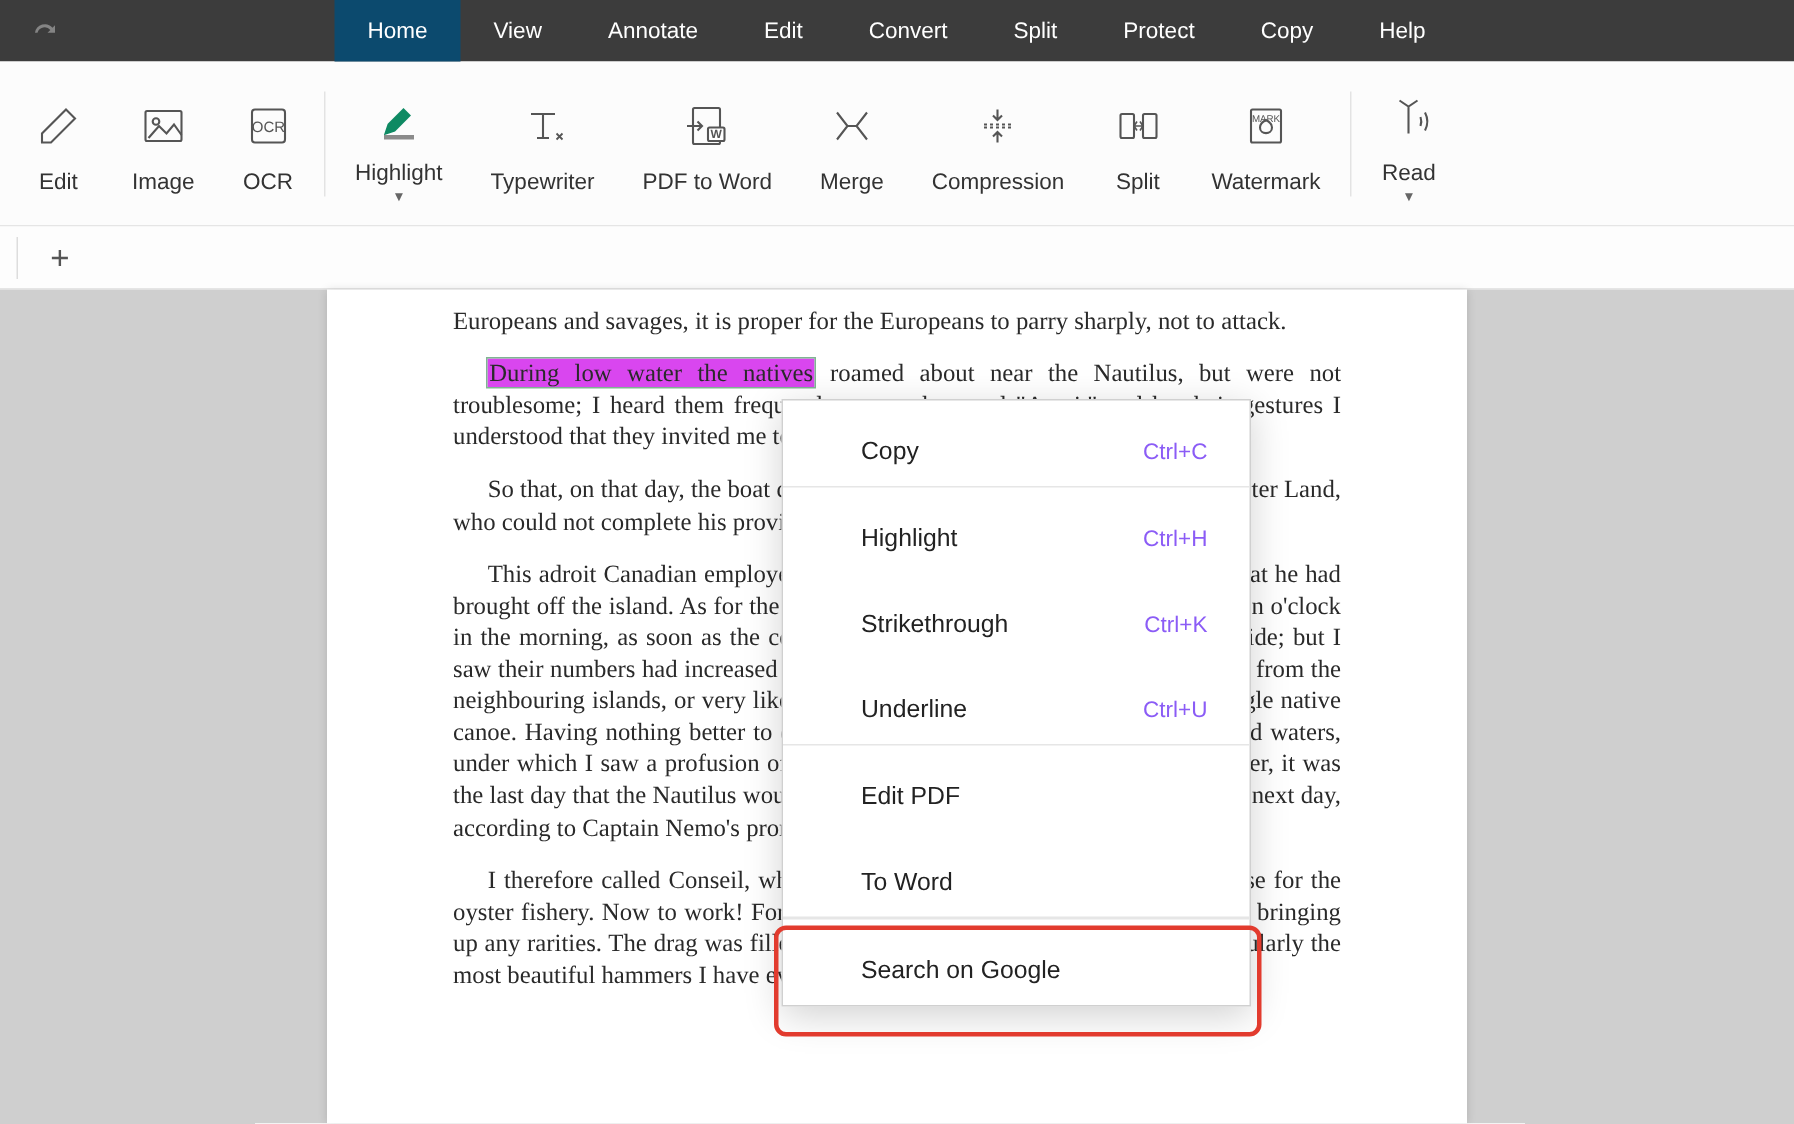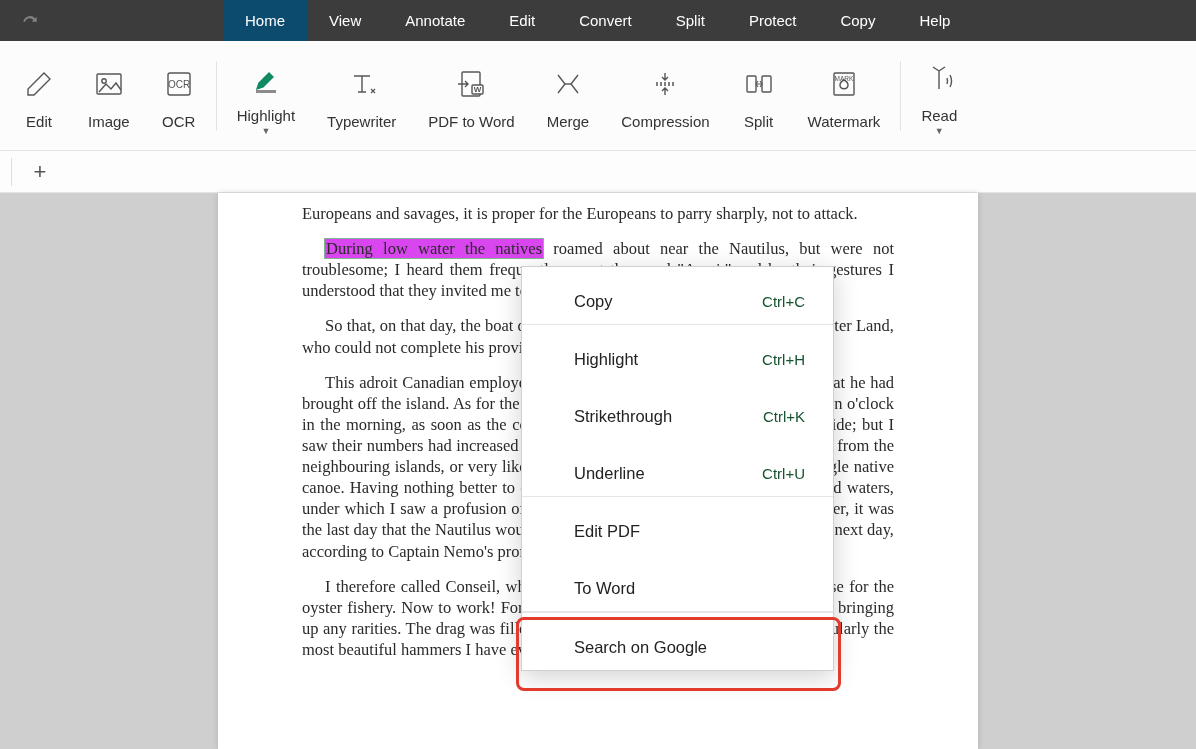--- a/index.html
+++ b/index.html
@@ -30,21 +30,21 @@
   
   .docarea { background: #cfcfcf; position: absolute; top: 193px; bottom: 0; left: 0; right: 0; display: flex; justify-content: center; }
   .page { background: #fff; width: 760px; margin-top: 0; padding: 0 84px 40px 84px; font-family: Georgia, 'Times New Roman', serif; font-size: 16.5px; line-height: 1.28; color: #2a2a2a; text-align: justify; box-shadow: 0 0 6px rgba(0,0,0,.15); }
   .page p { margin: 10px 0 14px 0; }
   .page p.indent { text-indent: 1.4em; }
   .page .sel { background: #d946ef; outline: 1.5px solid #7fb592; padding: 0 1px; }
 
   
   .ctxmenu { position: absolute; left: 521px; top: 266px; width: 313px; background: #fff; border: 1px solid #d0d0d0; box-shadow: 0 6px 24px rgba(0,0,0,.18); font-size: 16.5px; color: #222; z-index: 50; }
   .ctxmenu .item { display: flex; align-items: center; justify-content: space-between; padding: 12px 28px 0 52px; height: 57px; cursor: pointer; position: relative; }
-  .ctxmenu .item .sc { color: #14532d; font-size: 15px; }
+  .ctxmenu .item .sc { color: #8b5cf6; font-size: 15px; }
   .ctxmenu .sep { height: 1px; background: #e6e6e6; margin: 0; }
   .ctxmenu .item.hl { background: #e9f4eb; }
 
   
   .redbox { position: absolute; border: 3.5px solid #e23b2e; border-radius: 8px; pointer-events: none; z-index: 60; }
 </style>
 </head>
 <body>
 
 <div class="menubar">

